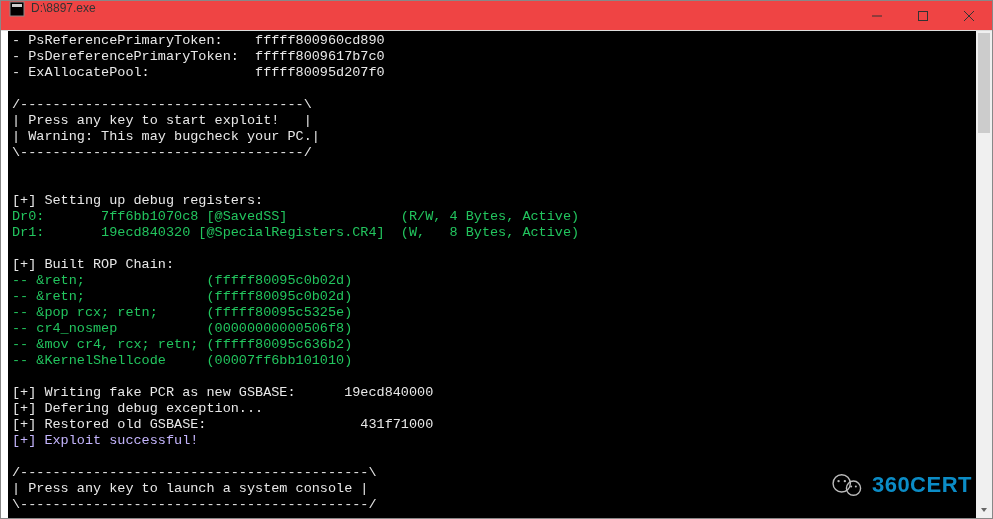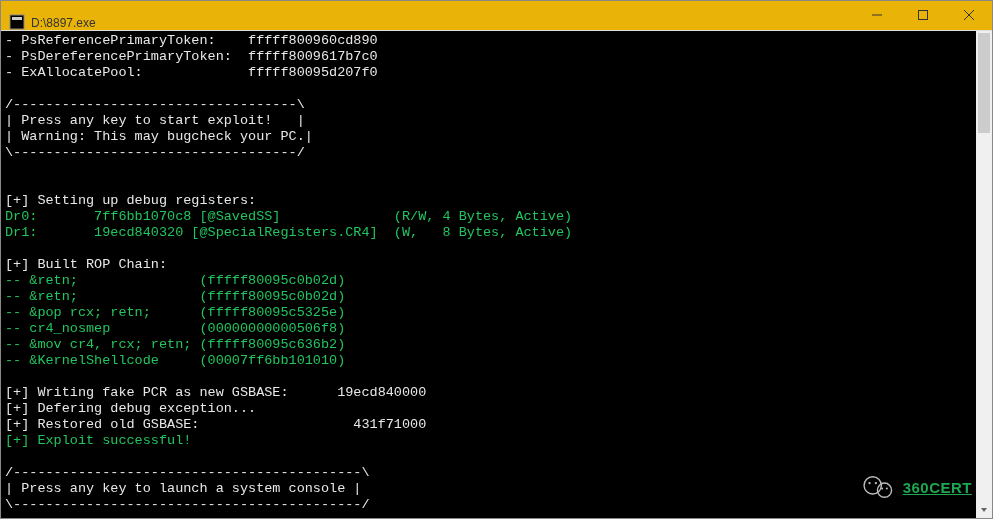--- a/index.html
+++ b/index.html
@@ -1,35 +1,35 @@
 <!DOCTYPE html>
 <html><head>
 <meta charset="utf-8">
 <style>
 * { margin: 0; padding: 0; box-sizing: border-box; }
 html, body { width: 993px; height: 519px; overflow: hidden; font-family: Consolas, 'Courier New', monospace; background: #1a3a5a; }
 .window { width: 993px; height: 519px; background: #fff; display: flex; flex-direction: column; border: 1px solid #888; }
-.titlebar { height: 30px; background: #eab308; display: flex; align-items: flex-end; padding: 0 0 0 8px; border-bottom: 1px solid #ddd; }
+.titlebar { height: 30px; background: #ef4444; display: flex; align-items: flex-start; padding: 0 0 0 8px; border-bottom: 1px solid #ddd; }
 .titlebar-icon { width: 16px; height: 16px; margin-right: 6px; display: inline-flex; align-items: center; justify-content: center; }
 .titlebar-title { font-size: 12px; color: #333; font-family: 'Segoe UI', Tahoma, sans-serif; flex: 1; }
 .titlebar-controls { display: flex; }
 .titlebar-btn { width: 46px; height: 30px; display: flex; align-items: center; justify-content: center; font-family: sans-serif; font-size: 14px; color: #555; cursor: pointer; }
-.content { flex: 1; background: #000; position: relative; overflow: hidden; }
+.content { flex: 1; background: #000; position: relative; overflow: hidden; margin-left: 7px; }
 .console { position: absolute; top: 0; left: 0; right: 16px; bottom: 0; background: #000; color: #eee; font-family: Consolas, 'Courier New', monospace; font-size: 13.5px; line-height: 16px; padding: 2px 4px; white-space: pre; }
 .scrollbar { position: absolute; right: 0; top: 0; bottom: 0; width: 16px; background: #f0f0f0; }
 .scrollbar-thumb { position: absolute; left: 2px; right: 2px; top: 2px; height: 100px; background: #ccc; border-radius: 0; }
 .scrollbar-btn { position: absolute; left: 0; right: 0; height: 16px; background: #f0f0f0; display: flex; align-items: center; justify-content: center; font-size: 8px; color: #666; }
 .scrollbar-btn.up { top: 0; }
 .scrollbar-btn.down { bottom: 0; }
 .c-white { color: #e8e8e8; }
 .c-magenta { color: #22c55e; }
-.c-green { color: #22c55e; }
+.c-green { color: #c4b5fd; }
 .watermark { position: absolute; right: 20px; bottom: 20px; display: flex; align-items: center; gap: 8px; opacity: 0.85; pointer-events: none; }
 .watermark-icon { width: 32px; height: 22px; }
-.watermark-text { color: #22c55e; font-family: Arial, sans-serif; font-size: 15px; font-weight: bold; letter-spacing: 0.5px; text-decoration: underline; }
+.watermark-text { color: #0ea5e9; font-family: Arial, sans-serif; font-size: 22px; font-weight: bold; letter-spacing: 0.5px; }
 </style>
 </head>
 <body>
 
 <div class="window">
   <div class="titlebar">
     <span class="titlebar-icon">
       <svg viewBox="0 0 16 16" width="16" height="16">
           <rect x="1" y="1" width="14" height="14" fill="#000" stroke="#888" stroke-width="1"></rect>
           <rect x="3" y="3" width="10" height="3" fill="#ccc"></rect>

